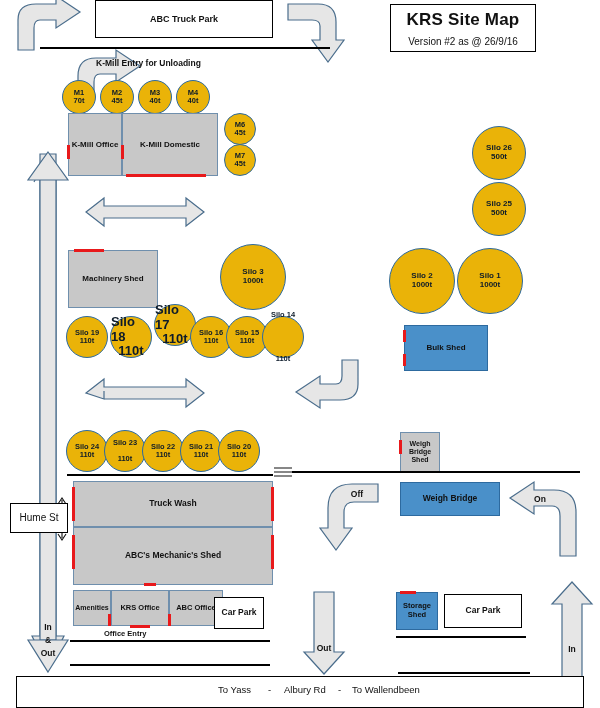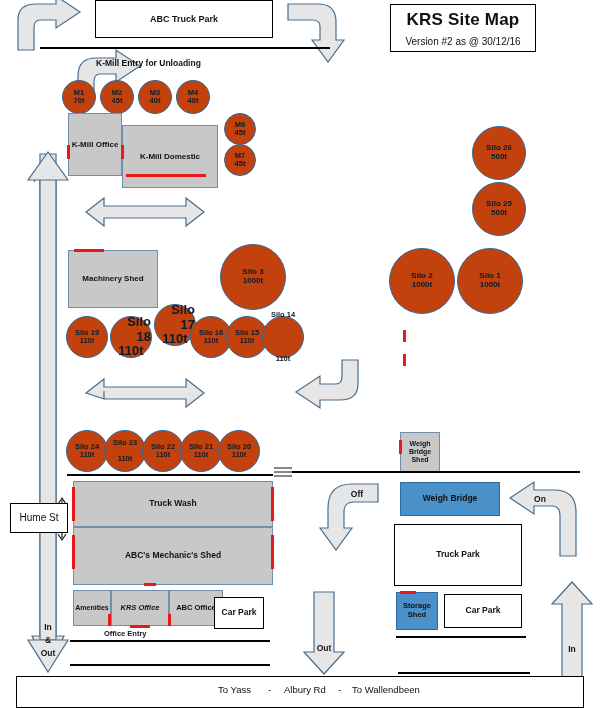--- a/index.html
+++ b/index.html
@@ -4,23 +4,23 @@
 <style>
   html,body{margin:0;padding:0;background:#ffffff;}
   body{width:600px;height:708px;position:relative;overflow:hidden;
        font-family:"Liberation Sans",sans-serif;color:#111111;}
   .stage{position:absolute;left:0;top:0;width:600px;height:708px;}
 
   
   .n{position:absolute;box-sizing:border-box;}
 
   
-  .silo{border-radius:50%;background:#c2410c;border:1px solid #2d6a9f;
+  .silo{border-radius:50%;background:#eab308;border:1px solid #2d6a9f;
         display:flex;flex-direction:column;align-items:center;justify-content:center;
-        text-align:right;color:#0d1b2a;font-weight:bold;line-height:1.12;}
+        text-align:left;color:#0d1b2a;font-weight:bold;line-height:1.12;}
   .silo .nm{display:block;}
   .silo .cap{display:block;}
 
   
   .box{display:flex;align-items:center;justify-content:center;text-align:center;
        font-weight:bold;line-height:1.15;color:#111;}
   .grey{background:#c8c8c8;border:1px solid #6f8fad;}
   .blue{background:#4a90c9;border:1px solid #2d6a9f;}
   .white{background:#ffffff;border:1px solid #000000;}
   .titlebox{background:#ffffff;border:1px solid #000000;display:flex;
@@ -84,21 +84,21 @@
 
     <path class="thinline" d="M62,500 L62,538 M58,504 L62,498 L66,504 M58,534 L62,540 L66,534"></path>
 
     <path class="thinline" d="M140,690 L460,690 M146,686 L138,690 L146,694 M454,686 L462,690 L454,694"></path>
 
     <path class="thinline" d="M274,468 L292,468 M274,472 L292,472 M274,476 L292,476"></path>
   </svg>
 
   <div class="n titlebox" style="left:390px;top:4px;width:146px;height:48px;">
     <div class="t1">KRS Site Map</div>
-    <div class="t2">Version #2 as @ 30/12/16</div>
+    <div class="t2">Version #2 as @ 26/9/16</div>
   </div>
 
   <div class="n box white" style="left:95px;top:0px;width:178px;height:38px;font-size:9px;">ABC Truck Park</div>
 
   <div class="road" style="left:40px;top:47px;width:290px;height:2px;"></div>
 
   <div class="txt" style="left:96px;top:58px;font-size:8.5px;">K-Mill Entry for Unloading</div>
 
   <div class="n silo" style="left:62px;top:80px;width:34px;height:34px;font-size:7.5px;">
     <span class="nm">M1</span>
@@ -113,21 +113,21 @@
     <span class="cap">40t</span>
   </div>
   <div class="n silo" style="left:176px;top:80px;width:34px;height:34px;font-size:7.5px;">
     <span class="nm">M4</span>
     <span class="cap">40t</span>
   </div>
 
   <div class="n box grey" style="left:68px;top:113px;width:54px;height:63px;font-size:8px;flex-direction:column;">
     <div style="white-space:pre-line;">K-Mill Office</div>
   </div>
-  <div class="n box grey" style="left:122px;top:113px;width:96px;height:63px;font-size:8px;margin-top:12px;">
+  <div class="n box grey" style="left:122px;top:113px;width:96px;height:63px;font-size:8px;">
     <div style="white-space:pre-line;">K-Mill Domestic</div>
   </div>
   <div class="door" style="left:67px;top:145px;width:3px;height:14px;"></div>
   <div class="door" style="left:121px;top:145px;width:3px;height:14px;"></div>
   <div class="door" style="left:126px;top:174px;width:80px;height:3px;"></div>
 
   <div class="n silo" style="left:224px;top:113px;width:32px;height:32px;font-size:7.5px;">
     <span class="nm">M6</span>
     <span class="cap">45t</span>
   </div>
@@ -201,44 +201,44 @@
 
   <div class="n silo" style="left:389px;top:248px;width:66px;height:66px;font-size:8px;">
     <span class="nm">Silo 2</span>
     <span class="cap">1000t</span>
   </div>
   <div class="n silo" style="left:457px;top:248px;width:66px;height:66px;font-size:8px;">
     <span class="nm">Silo 1</span>
     <span class="cap">1000t</span>
   </div>
 
+  <div class="n box blue" style="left:404px;top:325px;width:84px;height:46px;font-size:8px;">Bulk Shed</div>
   <div class="door" style="left:403px;top:330px;width:3px;height:12px;"></div>
   <div class="door" style="left:403px;top:354px;width:3px;height:12px;"></div>
 
   <div class="n box grey" style="left:400px;top:432px;width:40px;height:40px;font-size:7px;">Weigh Bridge Shed</div>
   <div class="door" style="left:399px;top:440px;width:3px;height:14px;"></div>
 
   <div class="n box blue" style="left:400px;top:482px;width:100px;height:34px;font-size:8.5px;">Weigh Bridge</div>
 
-  <div class="n box white" style="left:394px;top:524px;width:128px;height:62px;font-size:8.5px;">Truck Park</div>
 
   <div class="n box blue" style="left:396px;top:592px;width:42px;height:38px;font-size:7.5px;">Storage Shed</div>
   <div class="door" style="left:400px;top:591px;width:16px;height:3px;"></div>
   <div class="n box white" style="left:444px;top:594px;width:78px;height:34px;font-size:8.5px;">Car Park</div>
 
   <div class="n box grey" style="left:73px;top:481px;width:200px;height:46px;font-size:8.5px;">Truck Wash</div>
   <div class="n box grey" style="left:73px;top:527px;width:200px;height:58px;font-size:8.5px;">ABC's Mechanic's Shed</div>
   <div class="door" style="left:72px;top:487px;width:3px;height:34px;"></div>
   <div class="door" style="left:271px;top:487px;width:3px;height:34px;"></div>
   <div class="door" style="left:72px;top:535px;width:3px;height:34px;"></div>
   <div class="door" style="left:271px;top:535px;width:3px;height:34px;"></div>
   <div class="door" style="left:144px;top:583px;width:12px;height:3px;"></div>
 
   <div class="n box grey" style="left:73px;top:590px;width:38px;height:36px;font-size:7px;">Amenities</div>
-  <div class="n box grey" style="left:111px;top:590px;width:58px;height:36px;font-size:7.5px;font-style:italic;">KRS Office</div>
+  <div class="n box grey" style="left:111px;top:590px;width:58px;height:36px;font-size:7.5px;">KRS Office</div>
   <div class="n box grey" style="left:169px;top:590px;width:54px;height:36px;font-size:7.5px;">ABC Office</div>
   <div class="door" style="left:108px;top:614px;width:3px;height:12px;"></div>
   <div class="door" style="left:130px;top:625px;width:20px;height:3px;"></div>
   <div class="door" style="left:168px;top:614px;width:3px;height:12px;"></div>
 
   <div class="txt" style="left:104px;top:629px;font-size:7.5px;">Office Entry</div>
 
   <div class="n box white" style="left:214px;top:597px;width:50px;height:32px;font-size:8.5px;">Car Park</div>
 
   <div class="n box white" style="left:10px;top:503px;width:58px;height:30px;font-size:10px;font-weight:normal;">Hume St</div>

